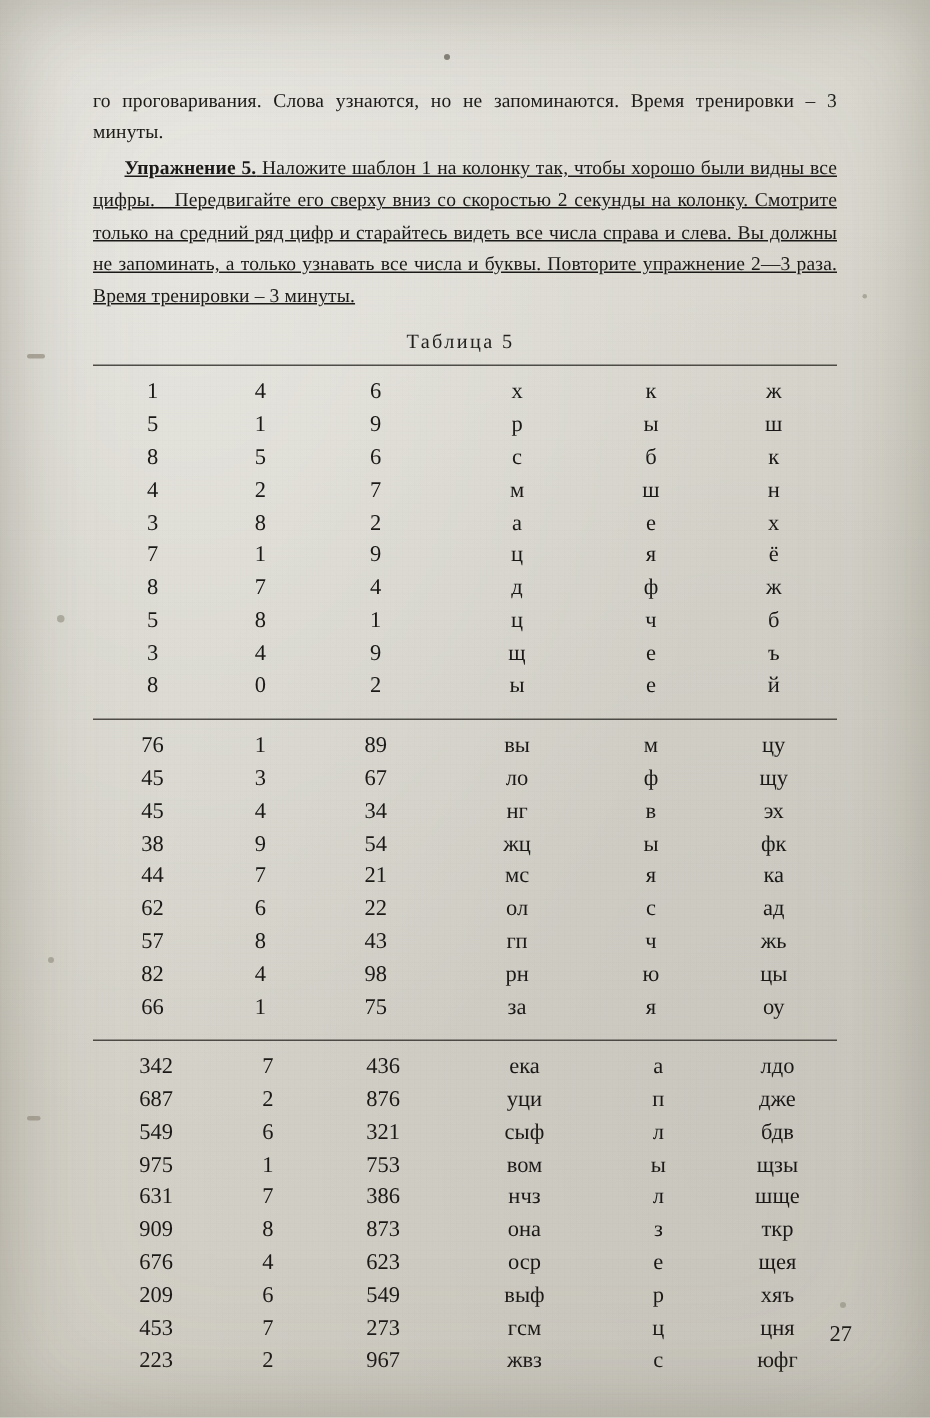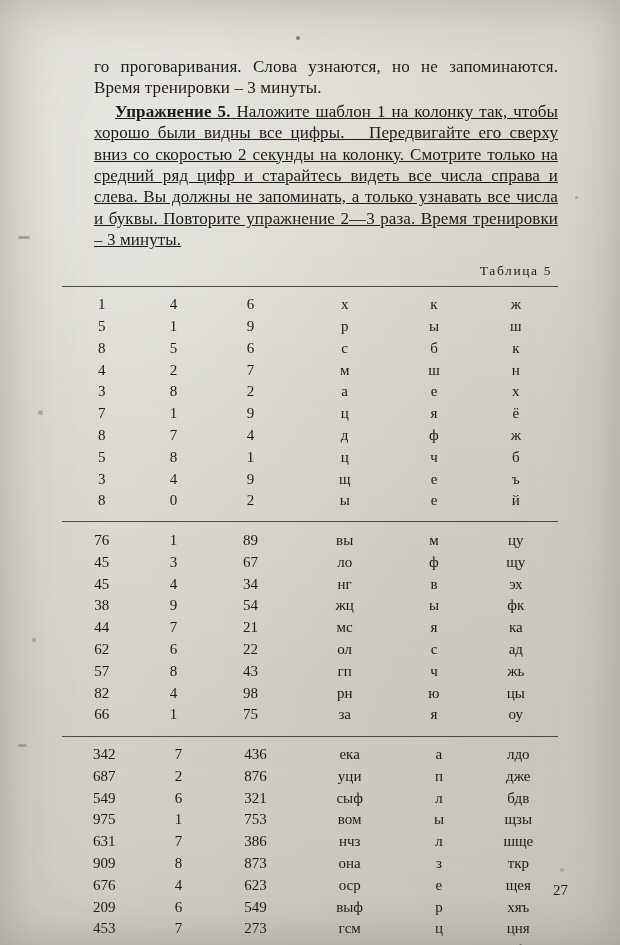--- a/index.html
+++ b/index.html
@@ -39,39 +39,38 @@
     pointer-events: none;
     box-shadow: inset 0 0 48px rgba(90,85,70,0.30), inset 0 0 120px rgba(120,115,100,0.12);
   }
   .content {
     position: absolute;
     left: 62px;
     top: 56px;
     width: 496px;
   }
   .body-text {
-    font-size: 17px;
+    font-size: 13px;
     line-height: 21.4px;
     color: #1c1a18;
     text-align: justify;
     letter-spacing: 0.1px;
-    margin-left: 32px;
   }
   .body-text p {
     margin: 0;
   }
   .para-indent {
     text-indent: 21px;
   }
   .lead {
     font-weight: bold;
   }
   .table-caption {
     margin-top: 12px;
-    text-align: right;
+    text-align: center;
     font-size: 13.5px;
     letter-spacing: 1.6px;
     color: #23211f;
     padding-right: 6px;
   }
   .tables {
     margin-top: 6px;
   }
   .rule {
     height: 1px;

